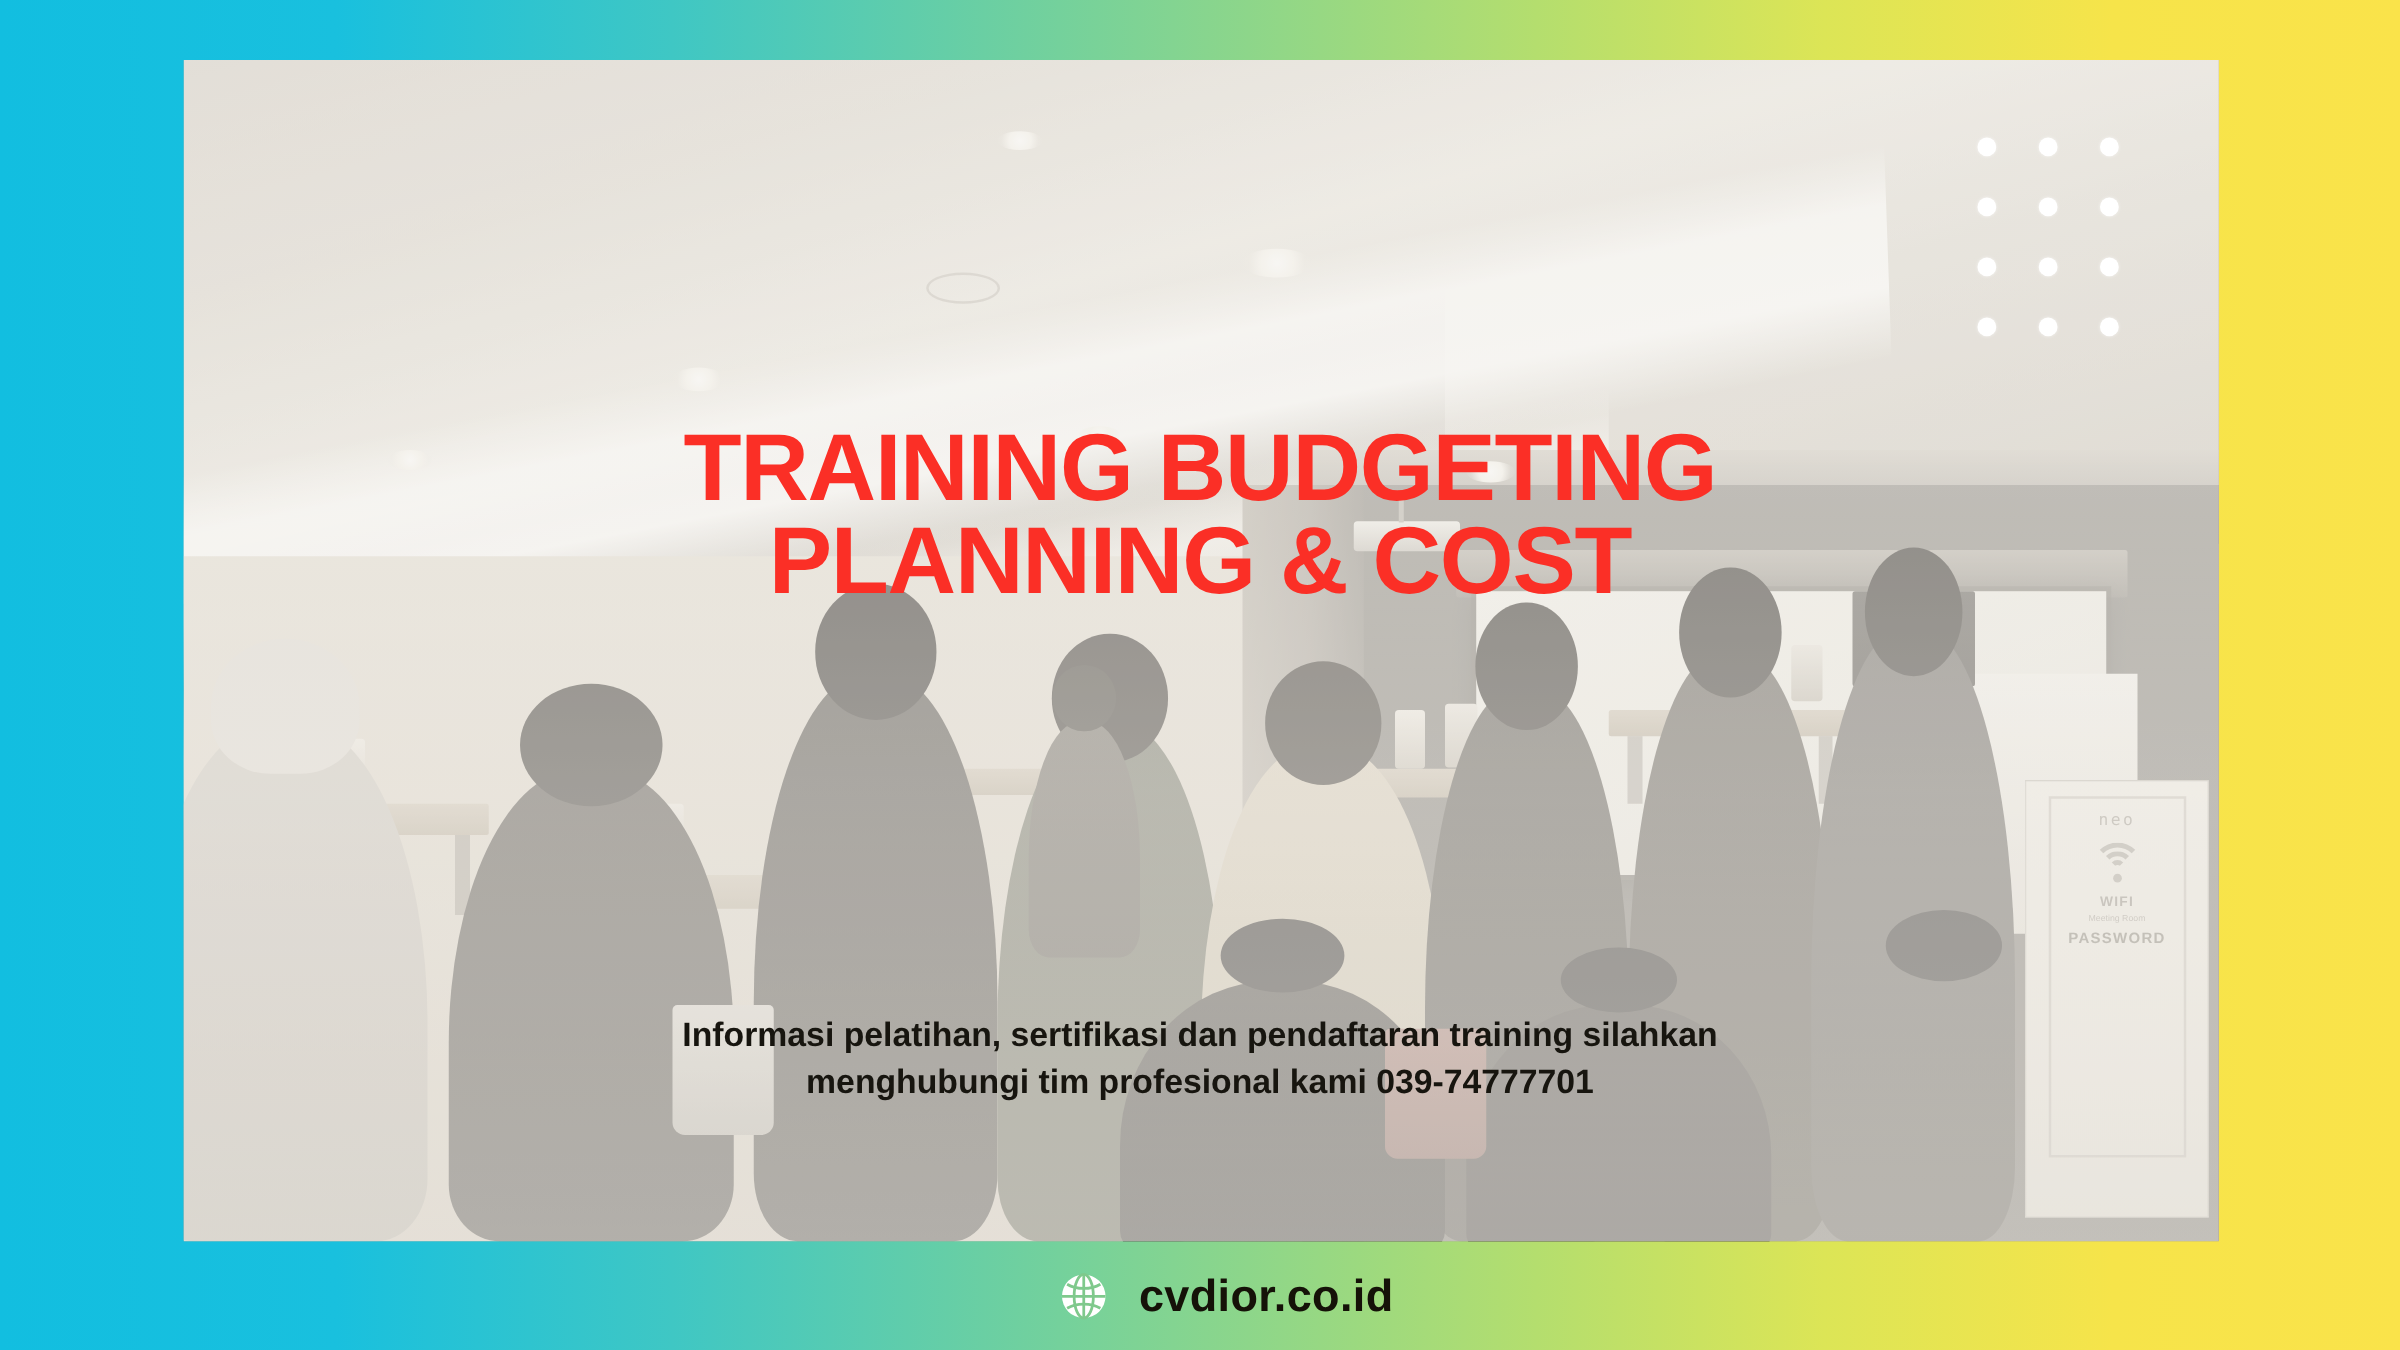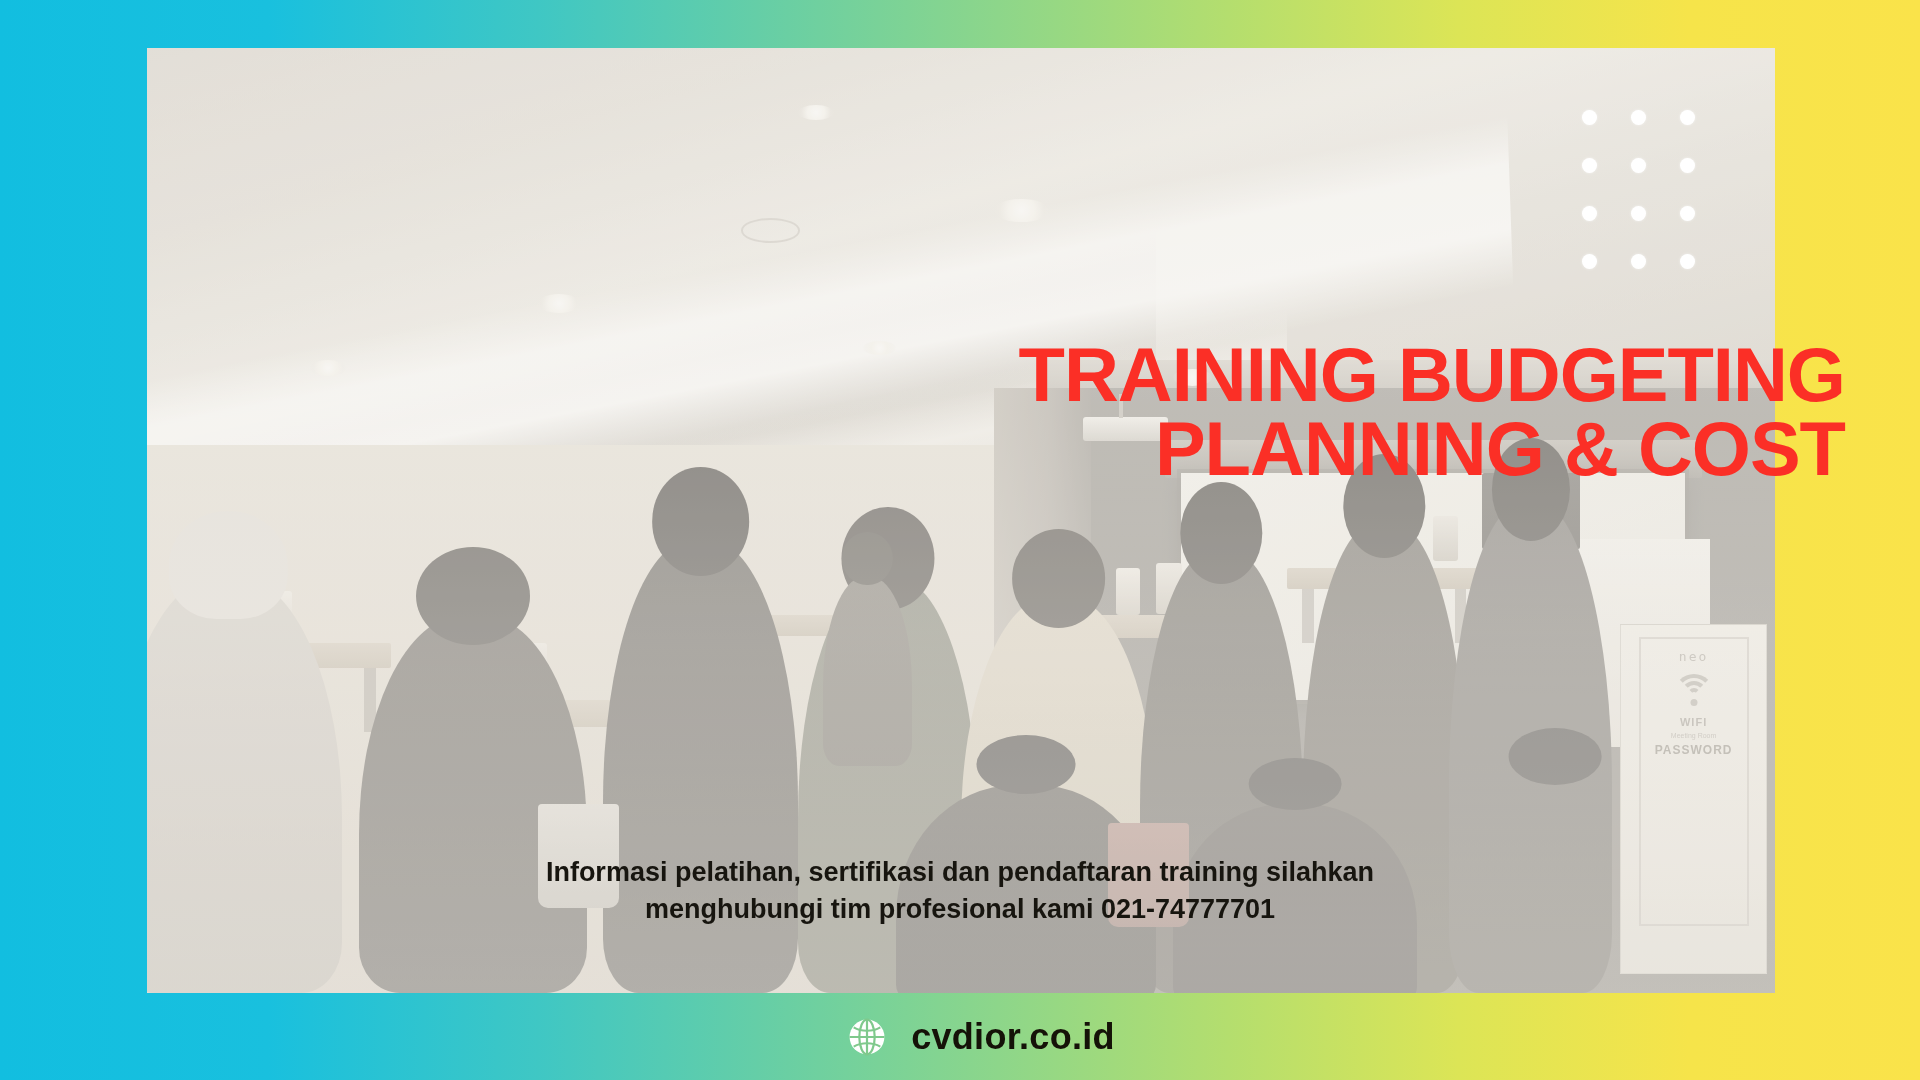--- a/index.html
+++ b/index.html
@@ -147,38 +147,37 @@
   
   .dot-grid{ position:absolute; right:80px; top:62px; display:grid;
     grid-template-columns:repeat(3,1fr); grid-template-rows:repeat(4,1fr);
     gap:33px 34px; }
   .dot-grid i{ display:block; width:15px; height:15px; border-radius:50%;
     background:#ffffff; box-shadow:0 0 3px rgba(255,255,255,.6); }
 
   
   .headline{
     position:absolute; left:0; right:0; top:338px;
-    text-align:right;
+    text-align:center;
     color:#FB2F26;
     font-size:76px; line-height:.97;
     font-weight:bold;
     letter-spacing:-1px;
     font-family:"Liberation Sans", sans-serif;
     text-transform:uppercase;
     padding:0 75px;
   }
   .headline .l{ display:block; white-space:nowrap; }
 
   
   .subcopy{
     position:absolute; left:0; right:0; top:810px;
     text-align:center; color:#17150f;
     font-size:27px; font-weight:bold; line-height:1.38;
     padding:0 330px;
-    margin-top:44px;
   }
   .subcopy .l{ display:block; }
 
   
   .footer{
     position:absolute; left:0; right:0; bottom:0; height:87px;
     display:flex; align-items:center; justify-content:center; gap:150px;
     padding-left:40px;
   }
   .contact{ display:flex; align-items:center; gap:22px; }
@@ -319,21 +318,21 @@
   </div>
 </div>
 
 <h1 class="headline">
   <span class="l">TRAINING BUDGETING</span>
   <span class="l">PLANNING &amp; COST</span>
 </h1>
 
 <p class="subcopy">
   <span class="l">Informasi pelatihan, sertifikasi dan pendaftaran training silahkan</span>
-  <span class="l">menghubungi tim profesional kami 021-74777701</span>
+  <span class="l">menghubungi tim profesional kami 039-74777701</span>
 </p>
 
 <div class="footer">
 
 
   <div class="contact">
     <span class="ico-globe">
       <svg viewBox="0 0 48 48" width="44" height="44">
         <circle cx="24" cy="24" r="19" fill="#ffffff"></circle>
         <g stroke="#7fc98c" stroke-width="2.4" fill="none">

